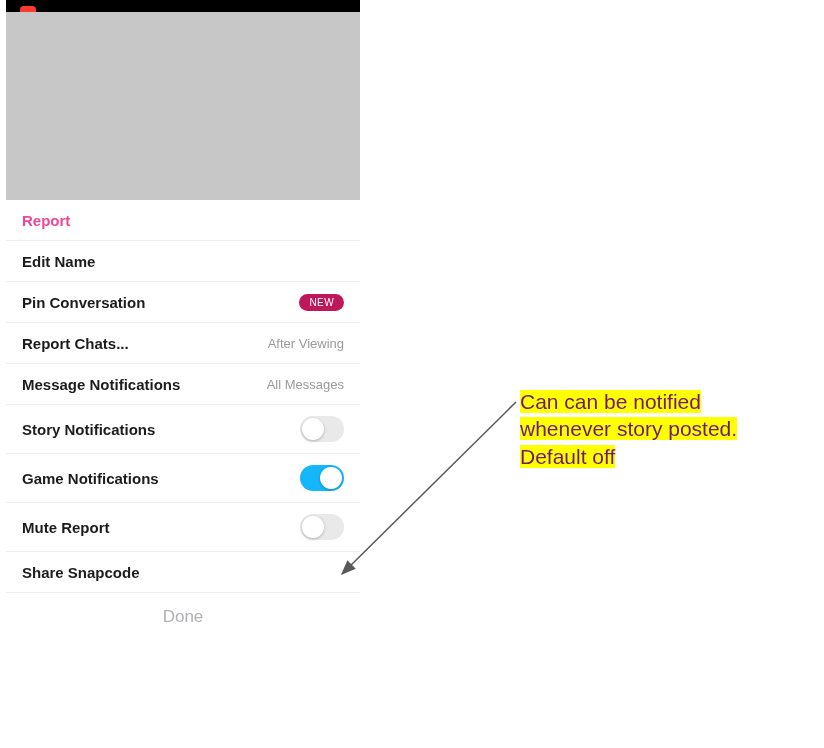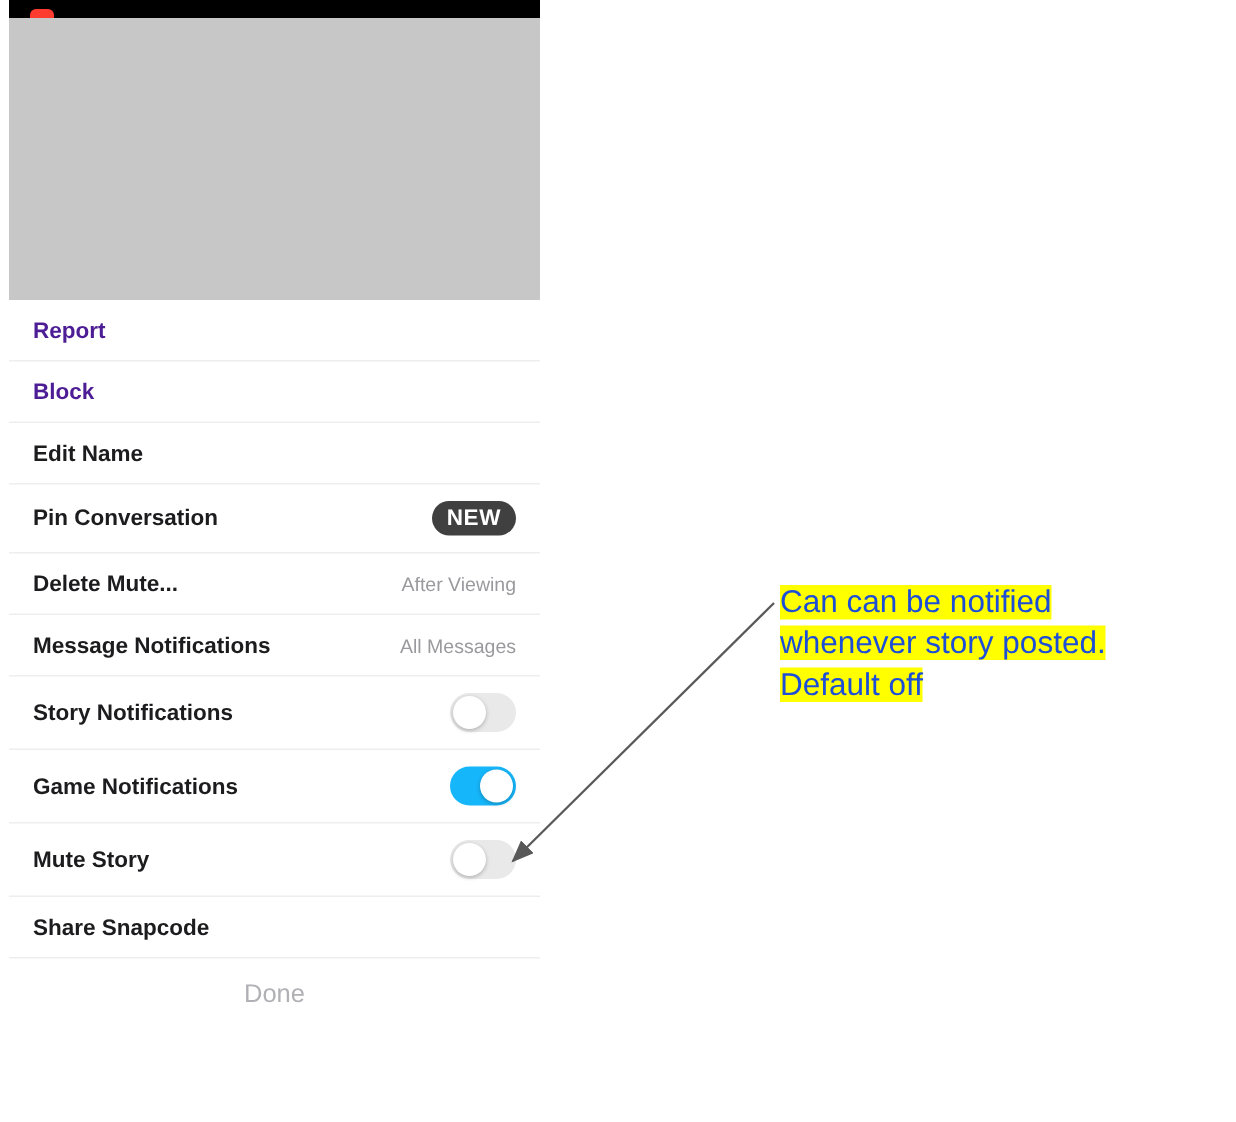--- a/index.html
+++ b/index.html
@@ -55,27 +55,27 @@
       display: flex;
       align-items: center;
       justify-content: space-between;
       padding: 11px 16px;
       border-bottom: 1px solid #eeeeee;
       font-size: 15px;
       color: #1c1c1e;
       min-height: 41px;
     }
     .row .label { font-weight: 600; }
-    .row.danger .label { color: #4c1d95; }
+    .row.danger .label { color: #ec4899; }
     .row .value { color: #9a9a9e; font-size: 13px; font-weight: 400; }
     .badge-new {
-      background: #404040;
+      background: #be185d;
       color: #fff;
-      font-size: 15px;
-      font-weight: 700;
+      font-size: 10px;
+      font-weight: 400;
       letter-spacing: 0.4px;
       padding: 3px 10px;
       border-radius: 999px;
     }
     .switch {
       width: 44px;
       height: 26px;
       border-radius: 999px;
       position: relative;
       background: #e9e9ea;
@@ -99,21 +99,21 @@
       padding: 14px 0 10px;
       font-weight: 500;
     }
     .annotation {
       position: absolute;
       left: 520px;
       top: 388px;
       font-family: Arial, Helvetica, sans-serif;
       font-size: 21px;
       line-height: 1.3;
-      color: #1d4ed8;
+      color: #701a75;
     }
     .annotation span {
       background: #ffff00;
     }
     .arrow-svg {
       position: absolute;
       left: 336px;
       top: 396px;
       pointer-events: none;
     }
@@ -127,37 +127,34 @@
     <div class="red-square"></div>
   </div>
   <div class="preview"></div>
 
   <div class="list">
 
     <div class="row danger">
       <span class="label">Report</span>
     </div>
 
-    <div class="row danger">
-      <span class="label">Block</span>
-    </div>
 
 
     <div class="row">
       <span class="label">Edit Name</span>
     </div>
 
     <div class="row">
       <span class="label">Pin Conversation</span>
       <span class="badge-new">NEW</span>
     </div>
 
 
     <div class="row">
-      <span class="label">Delete Mute...</span>
+      <span class="label">Report Chats...</span>
       <span class="value">After Viewing</span>
     </div>
 
     <div class="row">
       <span class="label">Message Notifications</span>
       <span class="value">All Messages</span>
     </div>
 
     <div class="row">
       <span class="label">Story Notifications</span>
@@ -167,21 +164,21 @@
     </div>
 
     <div class="row">
       <span class="label">Game Notifications</span>
       <div class="switch on">
         <div class="knob"></div>
       </div>
     </div>
 
     <div class="row">
-      <span class="label">Mute Story</span>
+      <span class="label">Mute Report</span>
       <div class="switch">
         <div class="knob"></div>
       </div>
     </div>
 
     <div class="row">
       <span class="label">Share Snapcode</span>
     </div>
 
     <div class="done">Done</div>

